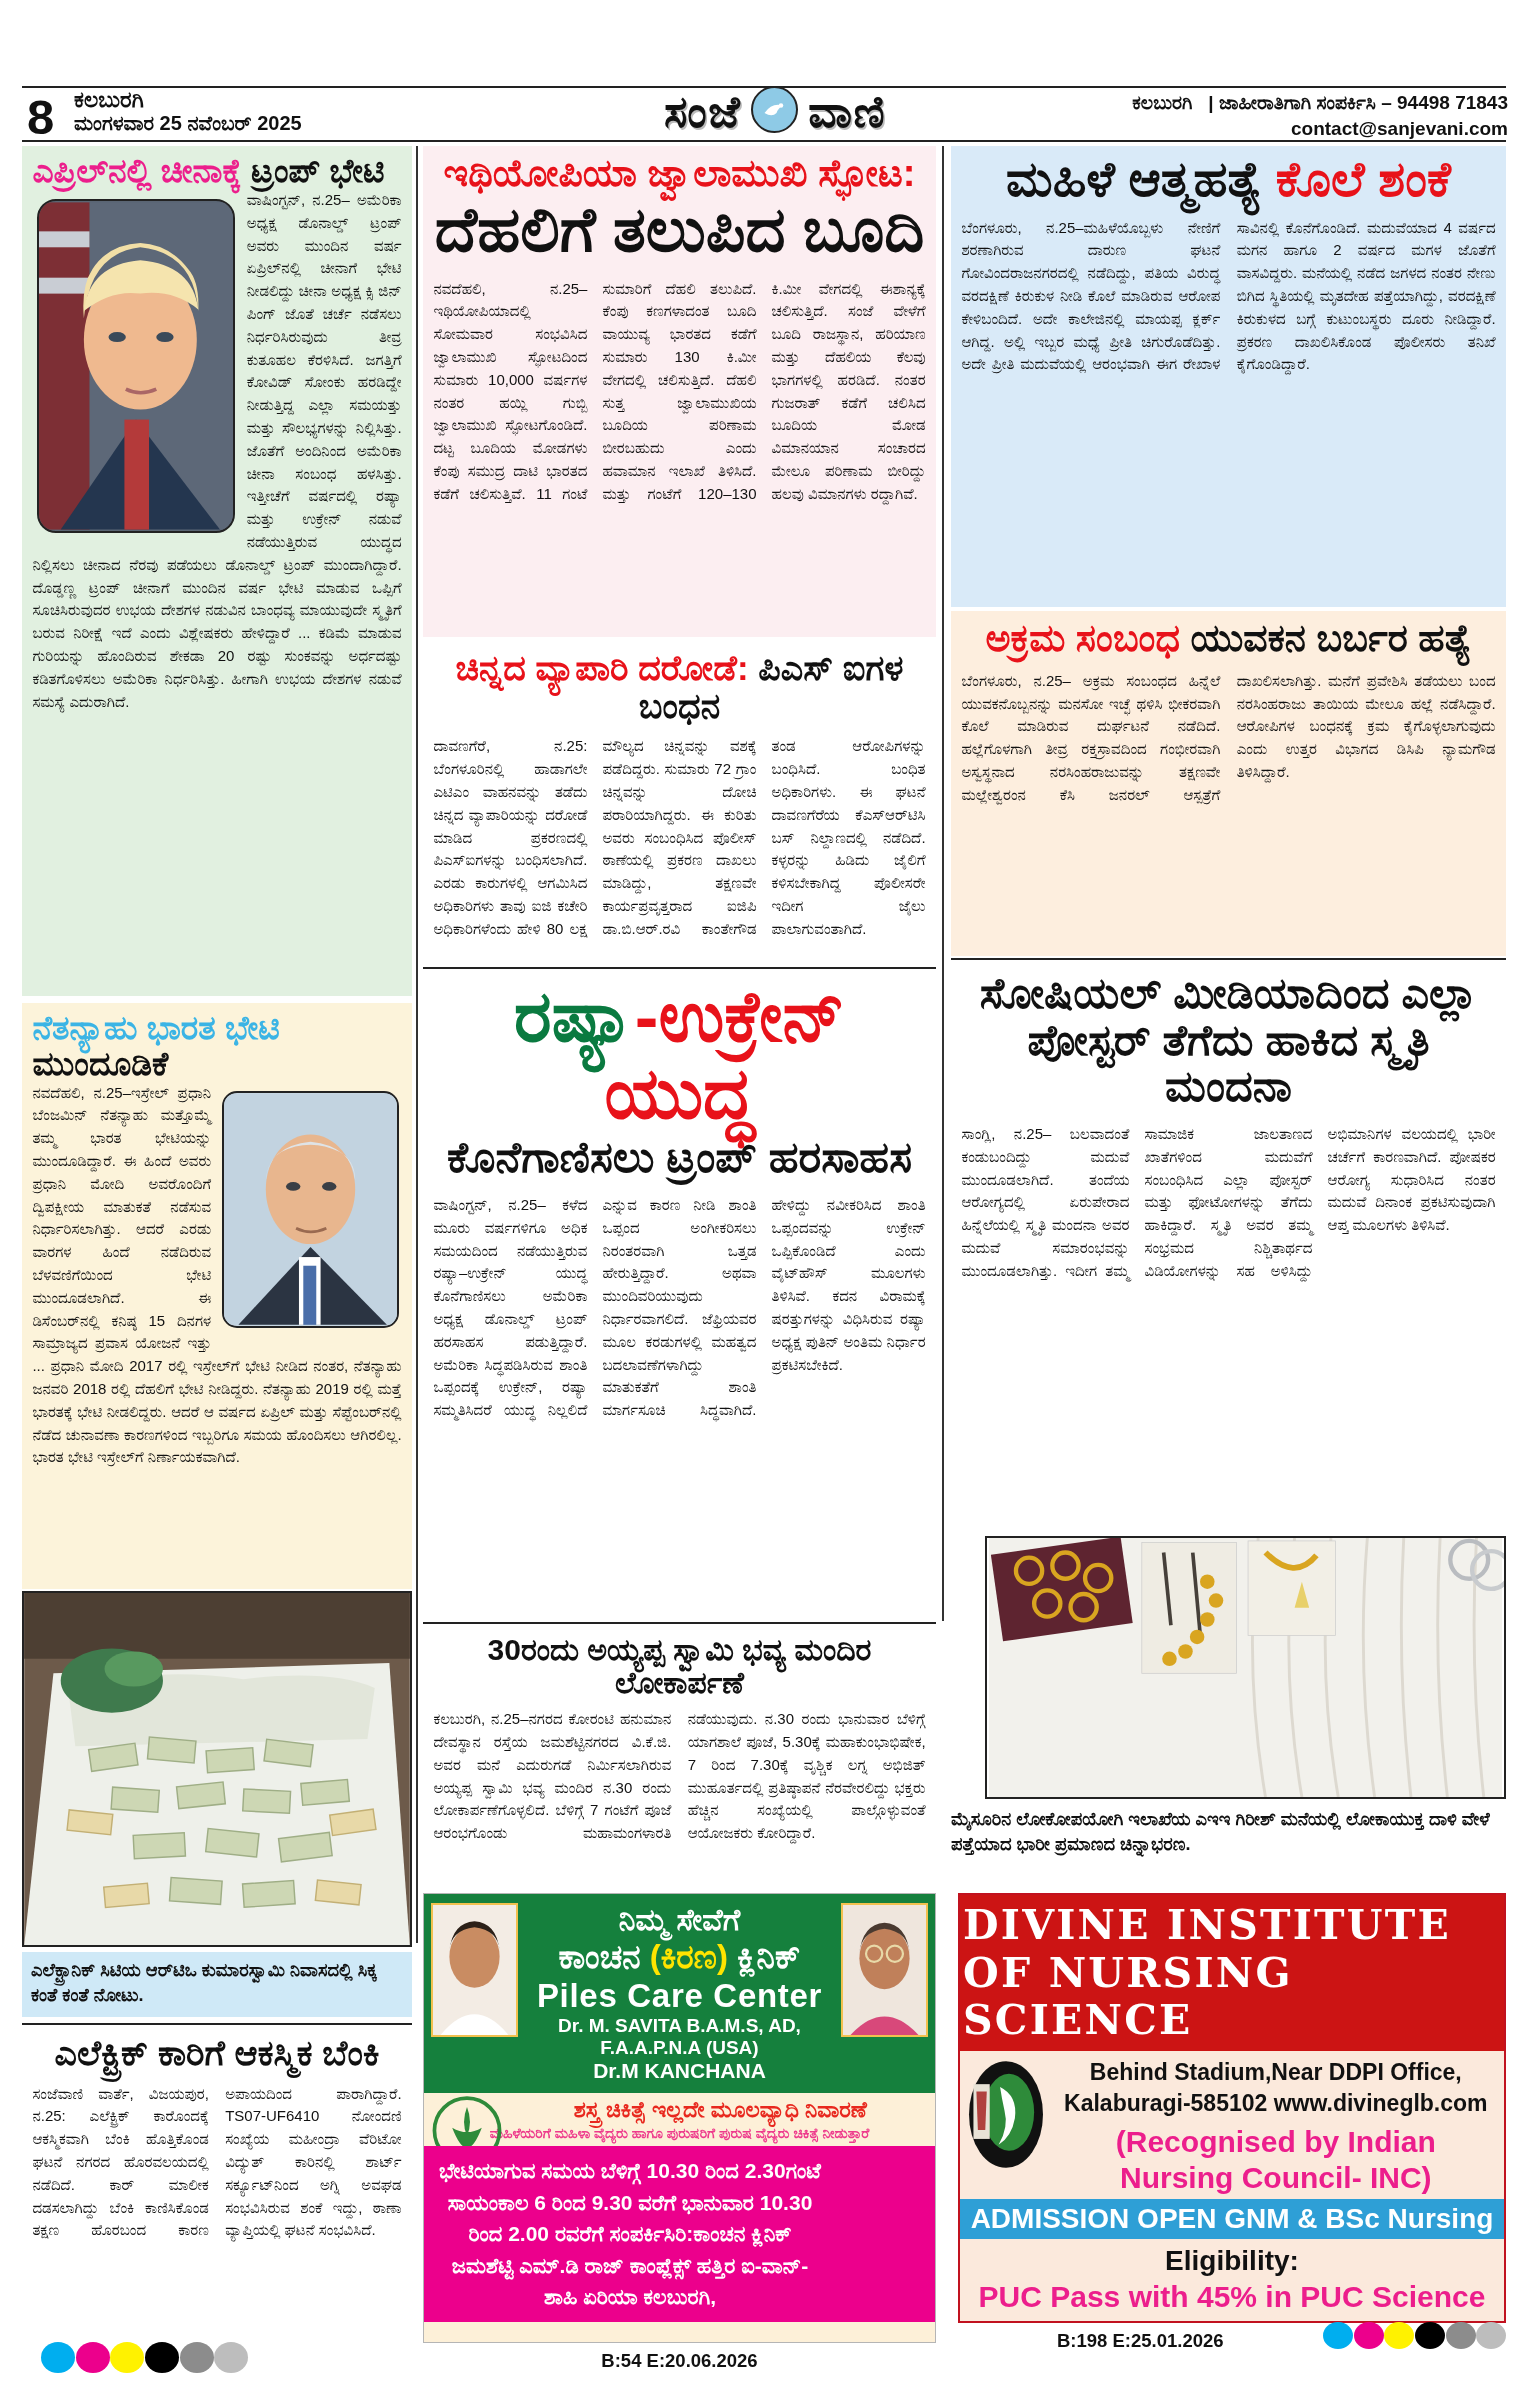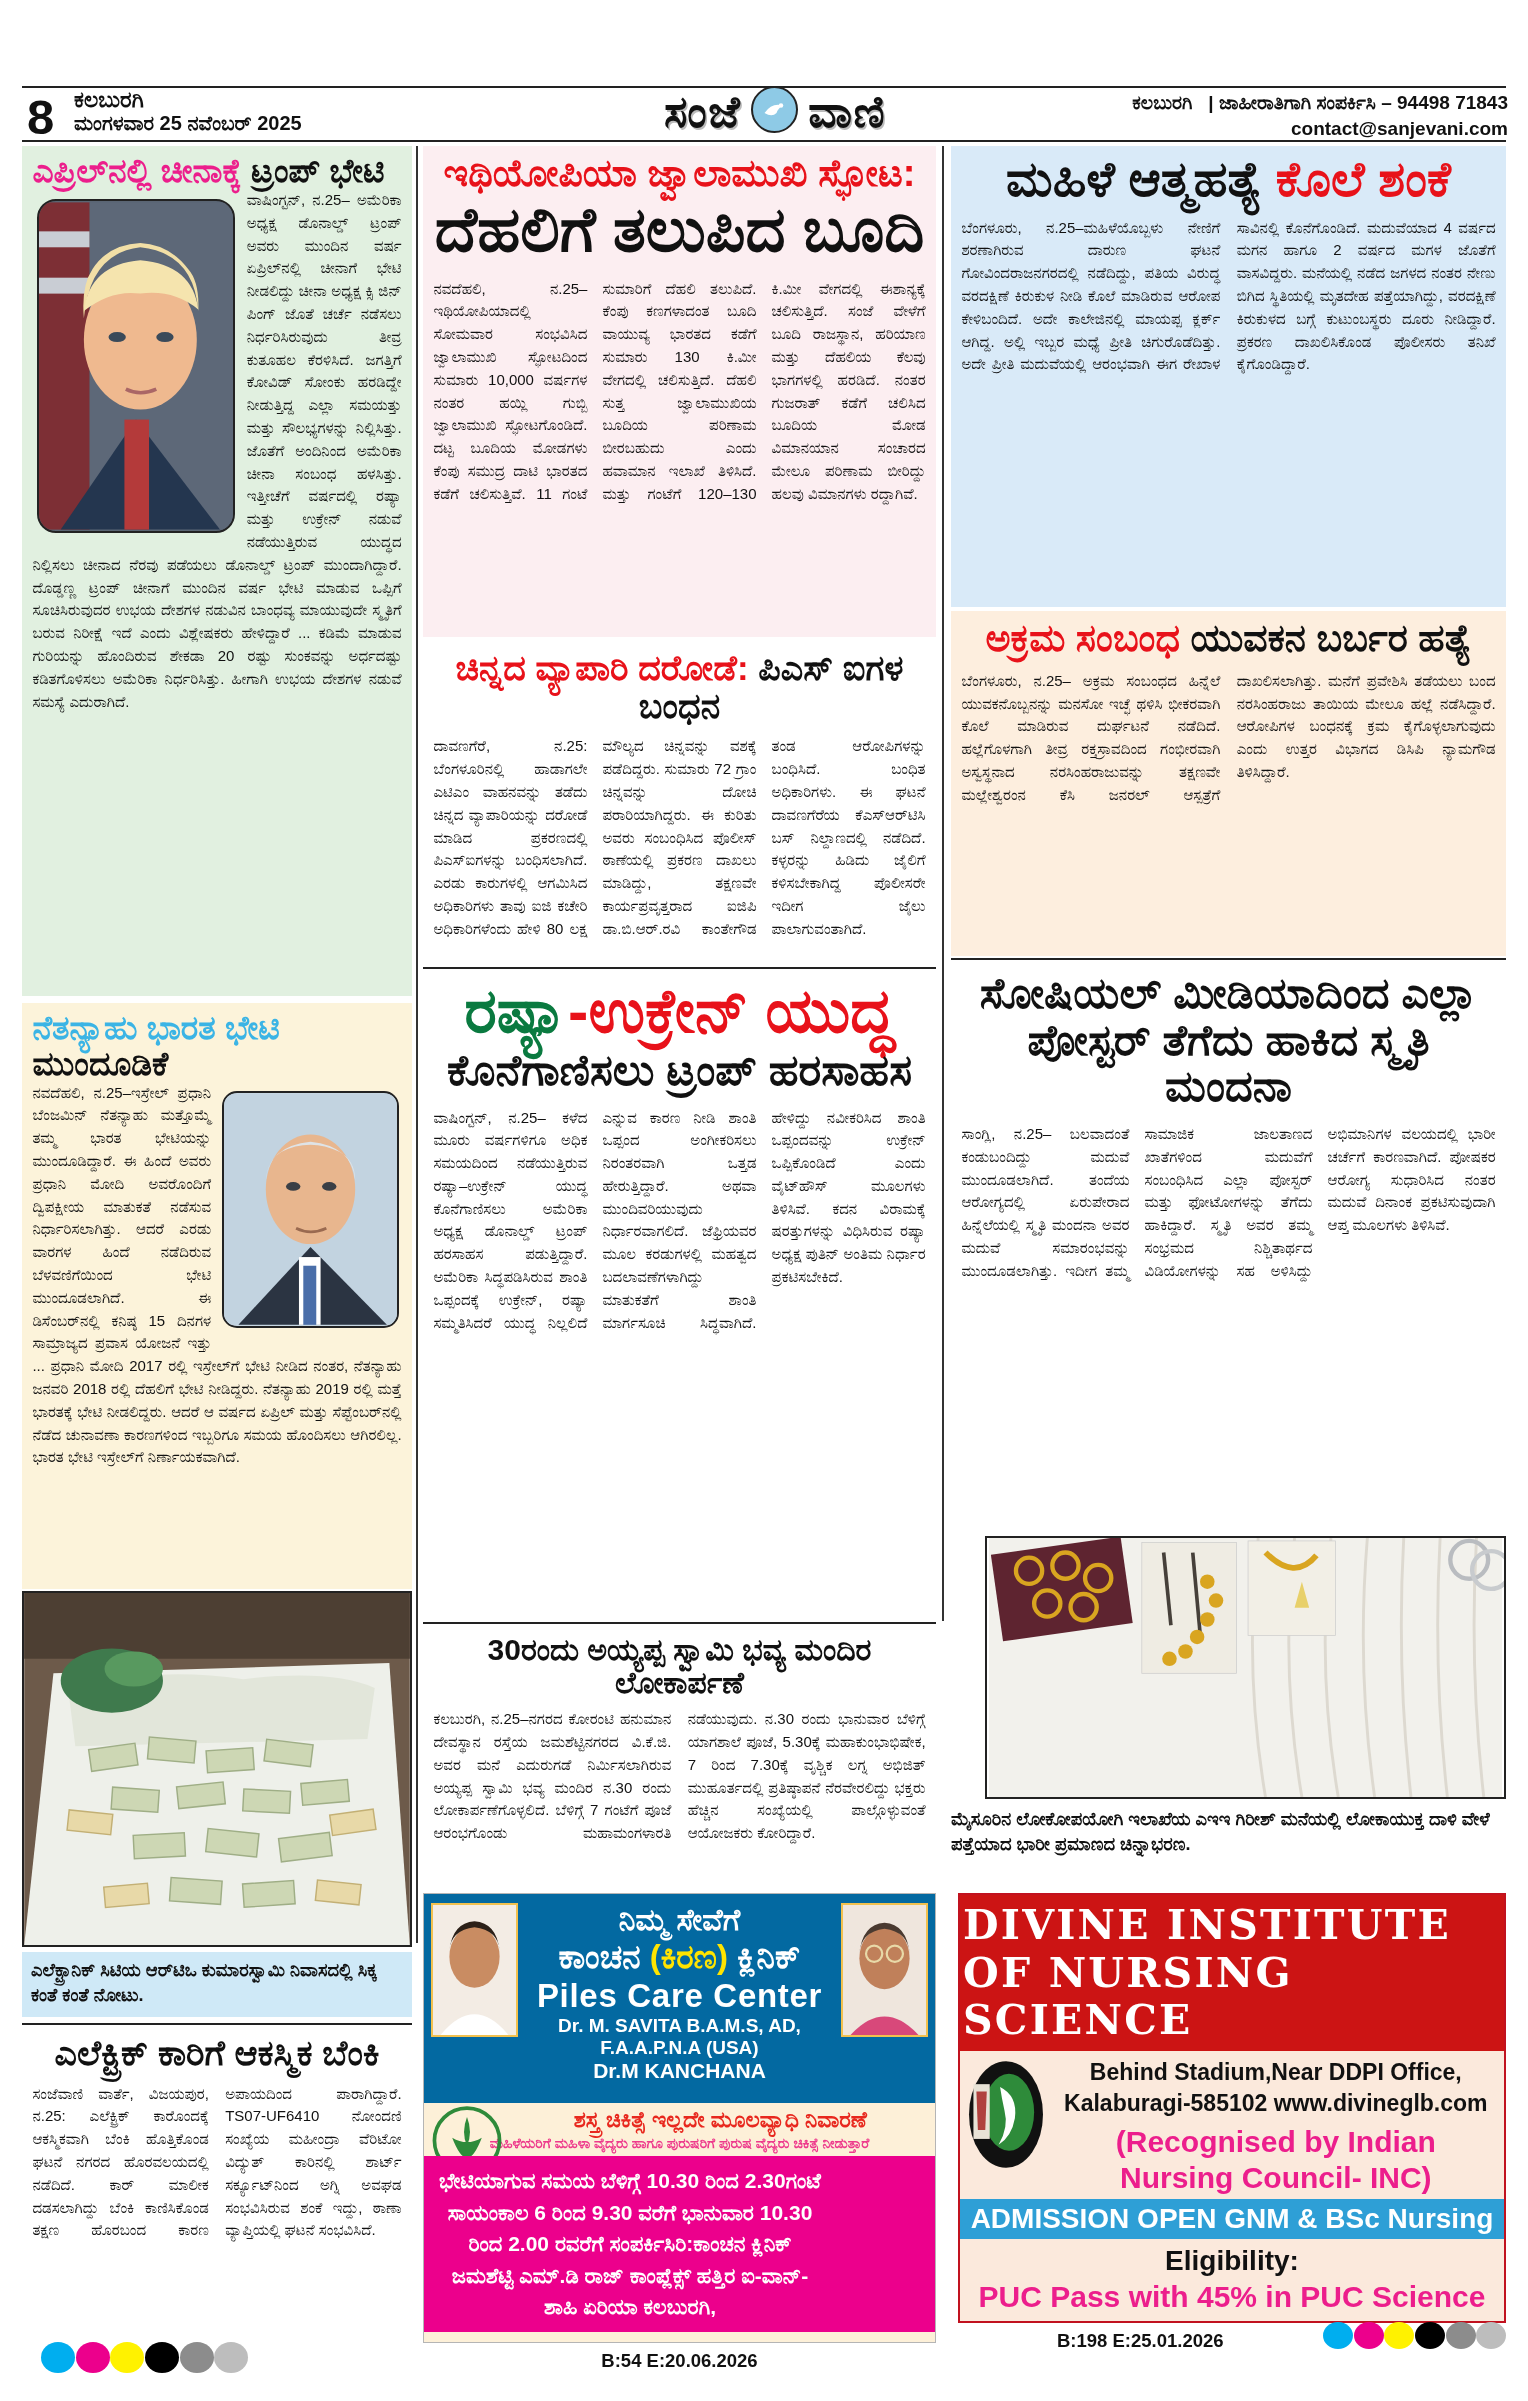--- a/index.html
+++ b/index.html
@@ -24,21 +24,21 @@
   .cols3{column-count:3;column-gap:15px;}
   .hl{font-weight:bold;line-height:1.08;}
   .vdiv{width:1.5px;background:#333;}
   .caption{font-size:18px;font-weight:bold;line-height:1.4;}
   .photo{border:2.2px solid #222;box-sizing:border-box;}
   
   .dot{display:inline-block;width:34px;height:31px;border-radius:50%;margin-right:0.7px;vertical-align:middle;}
   .dot.sm{width:30px;height:27px;}
   
   .clinic{box-sizing:border-box;background:#fdf0d8;border:1.5px solid #b5b5b5;overflow:hidden;}
-  .clinic-red{background:#0369a1;color:#fff;position:relative;text-align:center;padding:9px 111px 20px;}
+  .clinic-red{background:#15803d;color:#fff;position:relative;text-align:center;padding:9px 111px 10px;}
   .clinic-red .l1{font-size:30px;font-weight:bold;}
   .clinic-red .l2{font-size:33px;font-weight:bold;}
   .clinic-red .l2 .yellow{color:#ffe400;}
   .clinic-red .l3{font-size:33px;font-weight:bold;letter-spacing:0.7px;}
   .clinic-red .l4{font-size:19px;font-weight:bold;}
   .clinic-red .l5{font-size:21px;font-weight:bold;}
   .clinic-kn-red{color:#e8281e;font-size:22px;font-weight:bold;text-align:center;}
   .clinic-body{font-size:20px;font-weight:bold;text-align:center;line-height:1.45;}
   .clinic-pink-line{color:#ee3a8c;font-size:14px;font-weight:bold;text-align:center;}
   .clinic-magenta{background:#ec008c;color:#fff;font-size:21px;font-weight:bold;text-align:center;
@@ -174,21 +174,21 @@
   <div class="abs art" style="left:423px;top:642px;width:513px;height:322px;background:#ffffff;">
     <div class="hl" style="font-size:35px;text-align:center;">
       <span style="color:#e8121a;">ಚಿನ್ನದ ವ್ಯಾಪಾರಿ ದರೋಡೆ:</span>
       <span>ಪಿಎಸ್ ಐಗಳ ಬಂಧನ</span>
     </div>
     <div class="body kn cols3" style="margin-top:10.4px;">ದಾವಣಗೆರೆ, ನ.25: ಬೆಂಗಳೂರಿನಲ್ಲಿ ಹಾಡಾಗಲೇ ಎಟಿಎಂ ವಾಹನವನ್ನು ತಡೆದು ಚಿನ್ನದ ವ್ಯಾಪಾರಿಯನ್ನು ದರೋಡೆ ಮಾಡಿದ ಪ್ರಕರಣದಲ್ಲಿ ಪಿಎಸ್ಐಗಳನ್ನು ಬಂಧಿಸಲಾಗಿದೆ. ಎರಡು ಕಾರುಗಳಲ್ಲಿ ಆಗಮಿಸಿದ ಅಧಿಕಾರಿಗಳು ತಾವು ಐಜಿ ಕಚೇರಿ ಅಧಿಕಾರಿಗಳೆಂದು ಹೇಳಿ 80 ಲಕ್ಷ ಮೌಲ್ಯದ ಚಿನ್ನವನ್ನು ವಶಕ್ಕೆ ಪಡೆದಿದ್ದರು. ಸುಮಾರು 72 ಗ್ರಾಂ ಚಿನ್ನವನ್ನು ದೋಚಿ ಪರಾರಿಯಾಗಿದ್ದರು. ಈ ಕುರಿತು ಅವರು ಸಂಬಂಧಿಸಿದ ಪೊಲೀಸ್ ಠಾಣೆಯಲ್ಲಿ ಪ್ರಕರಣ ದಾಖಲು ಮಾಡಿದ್ದು, ತಕ್ಷಣವೇ ಕಾರ್ಯಪ್ರವೃತ್ತರಾದ ಐಜಿಪಿ ಡಾ.ಬಿ.ಆರ್.ರವಿ ಕಾಂತೇಗೌಡ ತಂಡ ಆರೋಪಿಗಳನ್ನು ಬಂಧಿಸಿದೆ. ಬಂಧಿತ ಅಧಿಕಾರಿಗಳು. ಈ ಘಟನೆ ದಾವಣಗೆರೆಯ ಕೆಎಸ್‌ಆರ್‌ಟಿಸಿ ಬಸ್ ನಿಲ್ದಾಣದಲ್ಲಿ ನಡೆದಿದೆ. ಕಳ್ಳರನ್ನು ಹಿಡಿದು ಜೈಲಿಗೆ ಕಳಿಸಬೇಕಾಗಿದ್ದ ಪೊಲೀಸರೇ ಇದೀಗ ಜೈಲು ಪಾಲಾಗುವಂತಾಗಿದೆ.</div>
   </div>
   <div class="abs rule" style="left:423px;top:967px;width:513px;height:1.5px;"></div>
 
   <div class="abs art" style="left:423px;top:972px;width:513px;height:648px;background:#ffffff;">
-    <div class="hl" style="font-size:61px;text-align:center;">
+    <div class="hl" style="font-size:71px;text-align:center;">
       <span style="color:#0a7a40;">ರಷ್ಯಾ</span><span style="color:#e8121a;">-ಉಕ್ರೇನ್ ಯುದ್ಧ</span>
     </div>
     <div class="hl" style="font-size:43px;text-align:center;margin-top:1.5px;">ಕೊನೆಗಾಣಿಸಲು ಟ್ರಂಪ್ ಹರಸಾಹಸ</div>
     <div class="body kn cols3" style="margin-top:13.3px;">ವಾಷಿಂಗ್ಟನ್, ನ.25– ಕಳೆದ ಮೂರು ವರ್ಷಗಳಿಗೂ ಅಧಿಕ ಸಮಯದಿಂದ ನಡೆಯುತ್ತಿರುವ ರಷ್ಯಾ–ಉಕ್ರೇನ್ ಯುದ್ಧ ಕೊನೆಗಾಣಿಸಲು ಅಮೆರಿಕಾ ಅಧ್ಯಕ್ಷ ಡೊನಾಲ್ಡ್ ಟ್ರಂಪ್ ಹರಸಾಹಸ ಪಡುತ್ತಿದ್ದಾರೆ. ಅಮೆರಿಕಾ ಸಿದ್ಧಪಡಿಸಿರುವ ಶಾಂತಿ ಒಪ್ಪಂದಕ್ಕೆ ಉಕ್ರೇನ್, ರಷ್ಯಾ ಸಮ್ಮತಿಸಿದರೆ ಯುದ್ಧ ನಿಲ್ಲಲಿದೆ ಎನ್ನುವ ಕಾರಣ ನೀಡಿ ಶಾಂತಿ ಒಪ್ಪಂದ ಅಂಗೀಕರಿಸಲು ನಿರಂತರವಾಗಿ ಒತ್ತಡ ಹೇರುತ್ತಿದ್ದಾರೆ. ಅಥವಾ ಮುಂದಿವರಿಯುವುದು ನಿರ್ಧಾರವಾಗಲಿದೆ. ಜೆಫ್ರಿಯವರ ಮೂಲ ಕರಡುಗಳಲ್ಲಿ ಮಹತ್ವದ ಬದಲಾವಣೆಗಳಾಗಿದ್ದು ಮಾತುಕತೆಗೆ ಶಾಂತಿ ಮಾರ್ಗಸೂಚಿ ಸಿದ್ಧವಾಗಿದೆ. ಹೇಳಿದ್ದು ನವೀಕರಿಸಿದ ಶಾಂತಿ ಒಪ್ಪಂದವನ್ನು ಉಕ್ರೇನ್ ಒಪ್ಪಿಕೊಂಡಿದೆ ಎಂದು ವೈಟ್‌ಹೌಸ್ ಮೂಲಗಳು ತಿಳಿಸಿವೆ. ಕದನ ವಿರಾಮಕ್ಕೆ ಷರತ್ತುಗಳನ್ನು ವಿಧಿಸಿರುವ ರಷ್ಯಾ ಅಧ್ಯಕ್ಷ ಪುತಿನ್ ಅಂತಿಮ ನಿರ್ಧಾರ ಪ್ರಕಟಿಸಬೇಕಿದೆ.</div>
   </div>
   <div class="abs rule" style="left:423px;top:1622px;width:513px;height:1.5px;"></div>
 
   <div class="abs art" style="left:423px;top:1627px;width:513px;height:260px;background:#ffffff;">
     <div class="hl" style="font-size:30px;text-align:center;">30ರಂದು ಅಯ್ಯಪ್ಪ ಸ್ವಾಮಿ ಭವ್ಯ ಮಂದಿರ ಲೋಕಾರ್ಪಣೆ</div>
     <div class="body kn cols2" style="margin-top:9px;">ಕಲಬುರಗಿ, ನ.25–ನಗರದ ಕೋರಂಟಿ ಹನುಮಾನ ದೇವಸ್ಥಾನ ರಸ್ತೆಯ ಜಮಶೆಟ್ಟಿನಗರದ ವಿ.ಕೆ.ಜಿ. ಅವರ ಮನೆ ಎದುರುಗಡೆ ನಿರ್ಮಿಸಲಾಗಿರುವ ಅಯ್ಯಪ್ಪ ಸ್ವಾಮಿ ಭವ್ಯ ಮಂದಿರ ನ.30 ರಂದು ಲೋಕಾರ್ಪಣೆಗೊಳ್ಳಲಿದೆ. ಬೆಳಿಗ್ಗೆ 7 ಗಂಟೆಗೆ ಪೂಜೆ ಆರಂಭಗೊಂಡು ಮಹಾಮಂಗಳಾರತಿ ನಡೆಯುವುದು. ನ.30 ರಂದು ಭಾನುವಾರ ಬೆಳಿಗ್ಗೆ ಯಾಗಶಾಲೆ ಪೂಜೆ, 5.30ಕ್ಕೆ ಮಹಾಕುಂಭಾಭಿಷೇಕ, 7 ರಿಂದ 7.30ಕ್ಕೆ ವೃಶ್ಚಿಕ ಲಗ್ನ ಅಭಿಜಿತ್ ಮುಹೂರ್ತದಲ್ಲಿ ಪ್ರತಿಷ್ಠಾಪನೆ ನೆರವೇರಲಿದ್ದು ಭಕ್ತರು ಹೆಚ್ಚಿನ ಸಂಖ್ಯೆಯಲ್ಲಿ ಪಾಲ್ಗೊಳ್ಳುವಂತೆ ಆಯೋಜಕರು ಕೋರಿದ್ದಾರೆ.</div>

